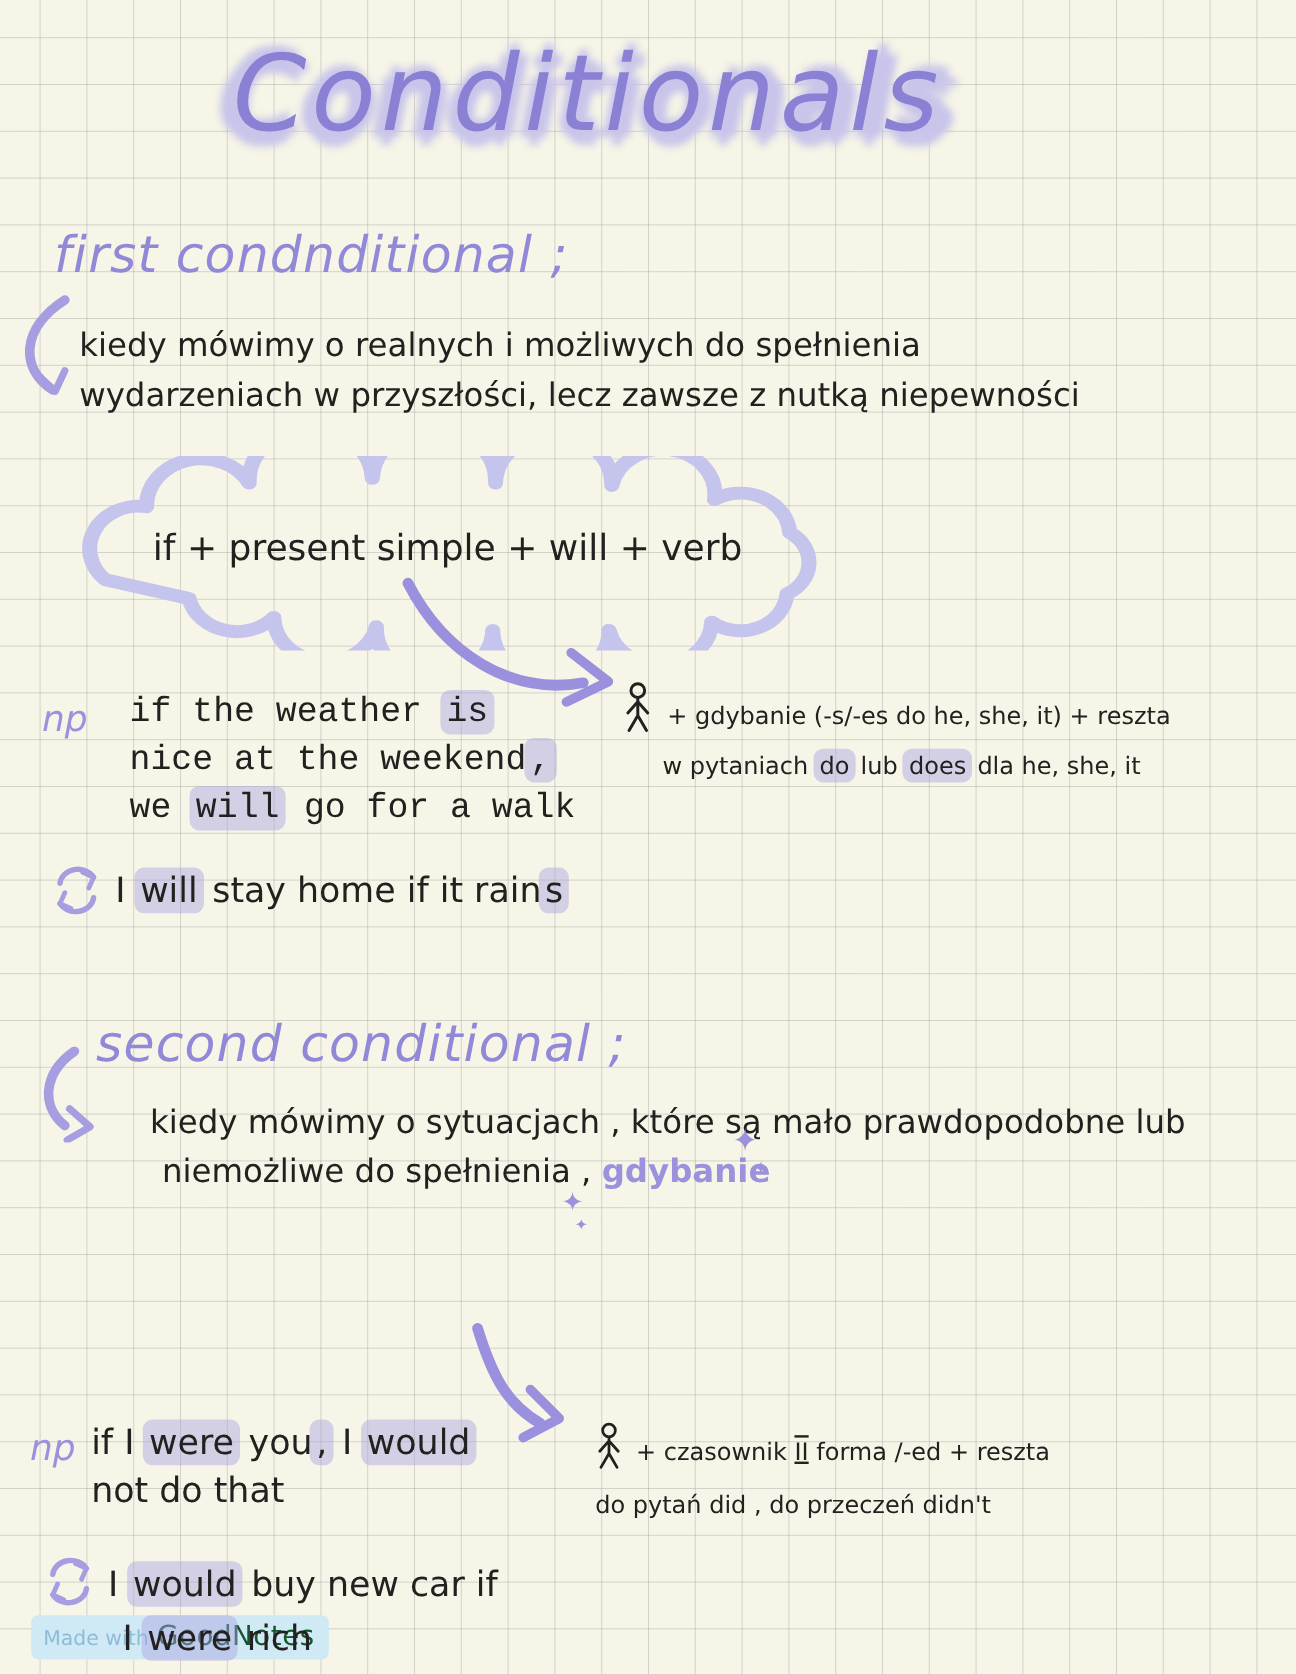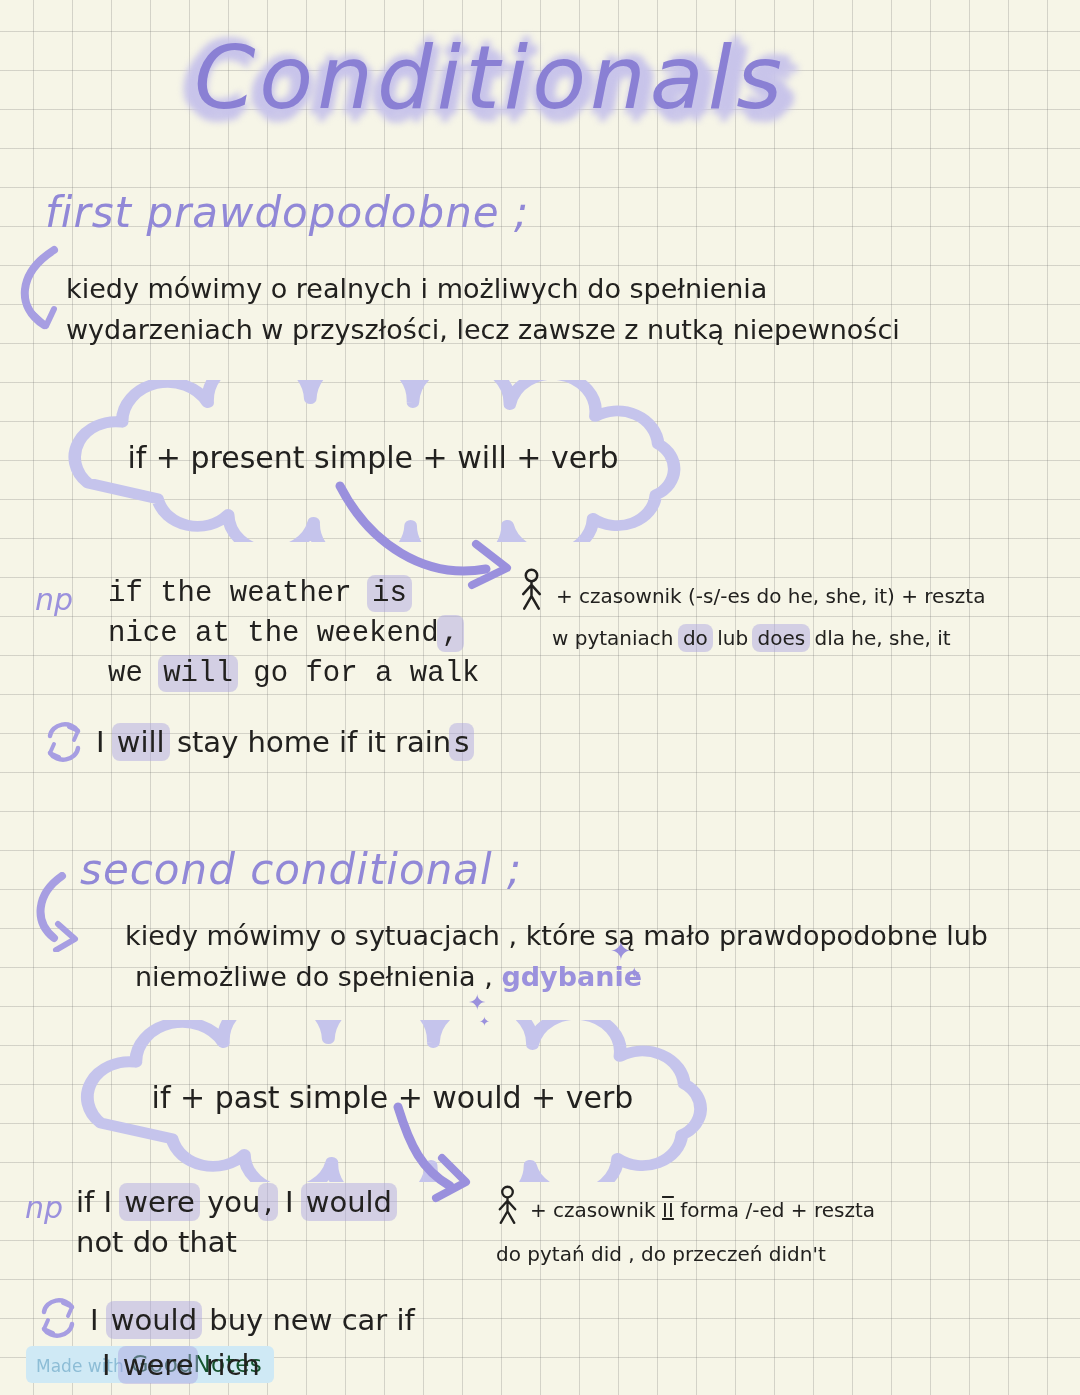--- a/index.html
+++ b/index.html
@@ -81,21 +81,21 @@
 </head>
 <body>
 
 <div id="canvas">
 
   <div class="abs title-wrap">
     <div class="title-layer title-under">Conditionals</div>
     <div class="title-layer title-main">Conditionals</div>
   </div>
 
-  <div class="abs heading" style="left:45px;top:188px;">first prawdopodobne ;</div>
+  <div class="abs heading" style="left:45px;top:188px;">first condnditional ;</div>
 
   <svg class="abs" style="left:8px;top:245px;" width="64" height="92" viewBox="0 0 64 92">
     <path d="M 46,5 C 10,28 8,62 36,80" fill="none" stroke="#a79ee2" stroke-width="8" stroke-linecap="round"></path>
     <path d="M 24,68 L 38,81 L 46,64" fill="none" stroke="#a79ee2" stroke-width="6" stroke-linecap="round" stroke-linejoin="round"></path>
   </svg>
 
   <div class="abs para ink" style="left:66px;top:268px;">
     <div>kiedy mówimy o realnych i możliwych do spełnienia</div>
     <div>wydarzeniach w przyszłości, lecz zawsze z nutką niepewności</div>
   </div>
@@ -131,21 +131,21 @@
   <div class="abs ex ink" style="left:108px;top:574px;font-family:Liberation Mono, monospace;">
     <div><span>if the weather </span><span class="hl">is</span></div>
     <div><span>nice at the weekend</span><span class="hl">,</span></div>
     <div><span>we </span><span class="hl">will</span><span> go for a walk</span></div>
   </div>
 
   <svg class="abs" style="left:518px;top:568px;" width="27" height="44" viewBox="0 0 26 42">
     <circle cx="13" cy="7" r="5.5" fill="none" stroke="#22211f" stroke-width="2.4"></circle>
     <path d="M 13,13 L 13,27 M 13,16 L 5,25 M 13,16 L 21,25 M 13,27 L 6,39 M 13,27 L 20,39" fill="none" stroke="#22211f" stroke-width="2.4" stroke-linecap="round"></path>
   </svg>
-  <div class="abs note ink" style="left:556px;top:586px;"><span>+ czasownik (-s/-es do he, she, it) + reszta</span></div>
+  <div class="abs note ink" style="left:556px;top:586px;"><span>+ gdybanie (-s/-es do he, she, it) + reszta</span></div>
   <div class="abs note ink" style="left:535px;top:628px;margin-left:17px;"><span>w pytaniach </span><span class="hl">do</span><span> lub </span><span class="hl">does</span><span> dla he, she, it</span></div>
 
   <svg class="abs" style="left:38px;top:716px;" width="52" height="52" viewBox="0 0 52 52">
     <path d="M 12,20 A 15,13 0 0 1 40,15" fill="none" stroke="#a79ee2" stroke-width="4.5" stroke-linecap="round"></path>
     <path d="M 31,11 L 40,15 L 36,24" fill="none" stroke="#a79ee2" stroke-width="4" stroke-linecap="round" stroke-linejoin="round"></path>
     <path d="M 40,32 A 15,13 0 0 1 12,37" fill="none" stroke="#a79ee2" stroke-width="4.5" stroke-linecap="round"></path>
     <path d="M 21,41 L 12,37 L 16,28" fill="none" stroke="#a79ee2" stroke-width="4" stroke-linecap="round" stroke-linejoin="round"></path>
   </svg>
   <div class="abs ex ink" style="left:96px;top:722px;"><span>I </span><span class="hl">will</span><span> stay home if it rain</span><span class="hl">s</span></div>
 
@@ -162,41 +162,20 @@
       <span>niemożliwe do spełnienia ,</span>
       <span class="accent">gdybanie</span>
     </div>
   </div>
 
   <span class="abs sparkle sp1" style="left:610px;top:938px;">✦</span>
   <span class="abs sparkle sp2" style="left:628px;top:966px;">✦</span>
   <span class="abs sparkle sp3" style="left:468px;top:992px;">✦</span>
   <span class="abs sparkle sp4" style="left:479px;top:1015px;">✦</span>
 
-  <div class="abs cloud" style="left:60px;top:1020px;width:665px;height:162px;">
-    <svg viewBox="0 0 570 165" preserveAspectRatio="none">
-      <path d="M 35,105
-               a 36,36 0 0 1 30,-62
-               a 40,40 0 0 1 75,-20
-               a 42,42 0 0 1 90,-4
-               a 42,42 0 0 1 90,4
-               a 40,40 0 0 1 85,2
-               a 38,38 0 0 1 75,12
-               a 36,36 0 0 1 55,28
-               a 30,30 0 0 1 -2,52
-               a 34,34 0 0 1 -55,24
-               a 38,38 0 0 1 -75,7
-               a 40,40 0 0 1 -85,0
-               a 40,40 0 0 1 -85,-3
-               a 38,38 0 0 1 -75,-8
-               a 36,36 0 0 1 -62,-16
-               z" fill="none" stroke="#c5c4ec" stroke-width="11" stroke-linejoin="round"></path>
-    </svg>
-    <div class="formula ink">if + past simple + would + verb</div>
-  </div>
 
   <svg class="abs" style="left:380px;top:1102px;" width="110" height="108" viewBox="0 0 110 108">
     <path d="M 18,5 C 30,44 42,68 70,84" fill="none" stroke="#9a90dd" stroke-width="9" stroke-linecap="round"></path>
     <path d="M 62,56 L 86,80 L 56,96" fill="none" stroke="#9a90dd" stroke-width="8" stroke-linecap="round" stroke-linejoin="round"></path>
   </svg>
 
   <div class="abs np" style="left:25px;top:1190px;">np</div>
   <div class="abs ex ink" style="left:76px;top:1182px;">
     <div><span>if I </span><span class="hl">were</span><span> you</span><span class="hl">,</span><span> I </span><span class="hl">would</span></div>
     <div><span>not do that</span></div>

